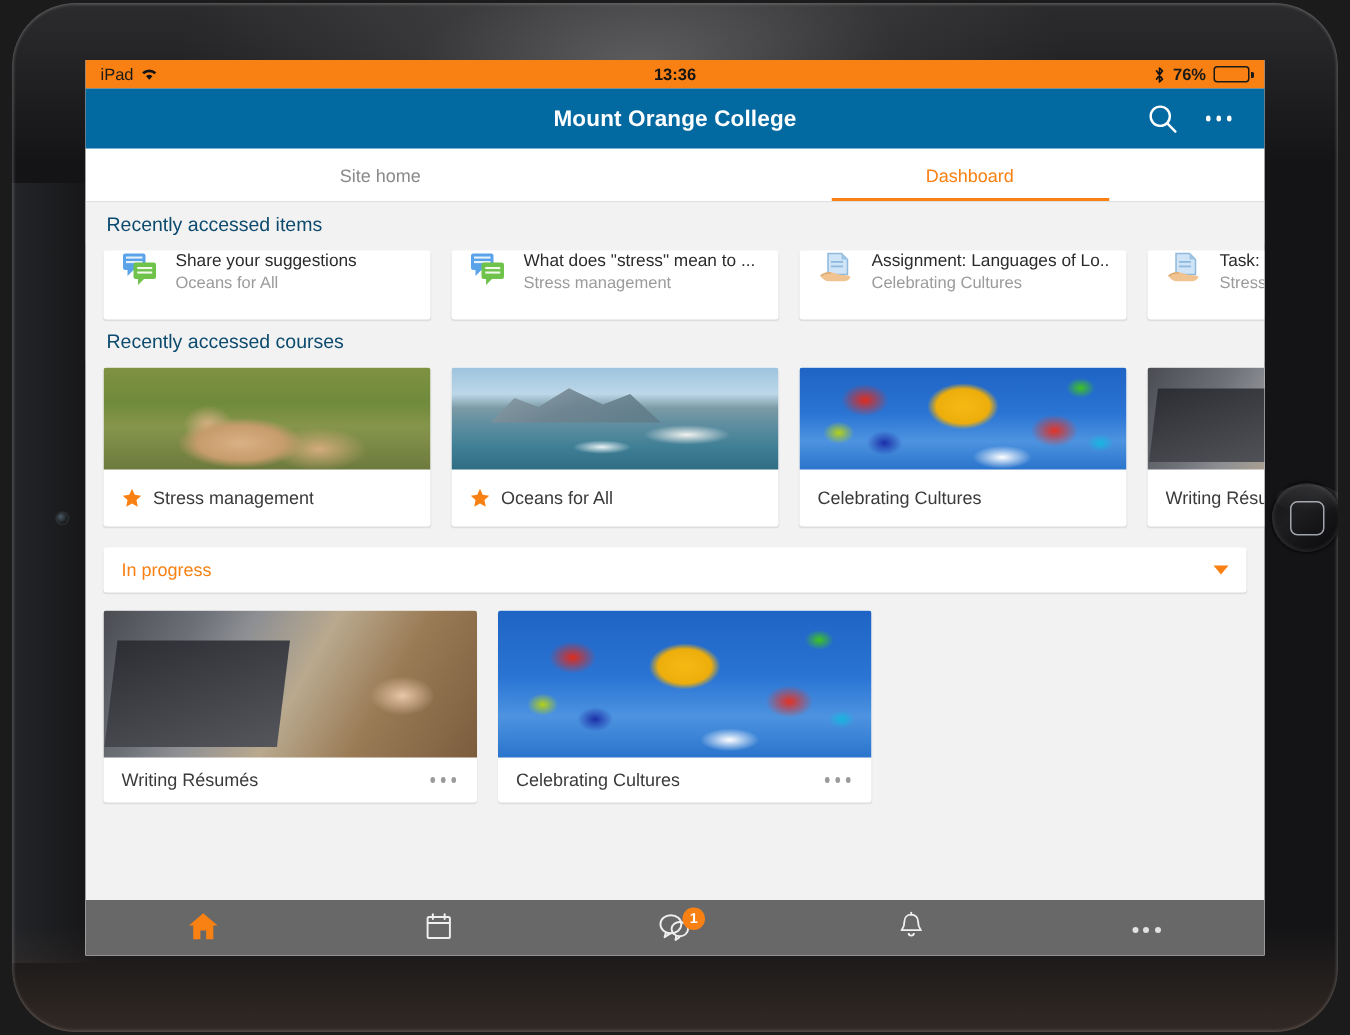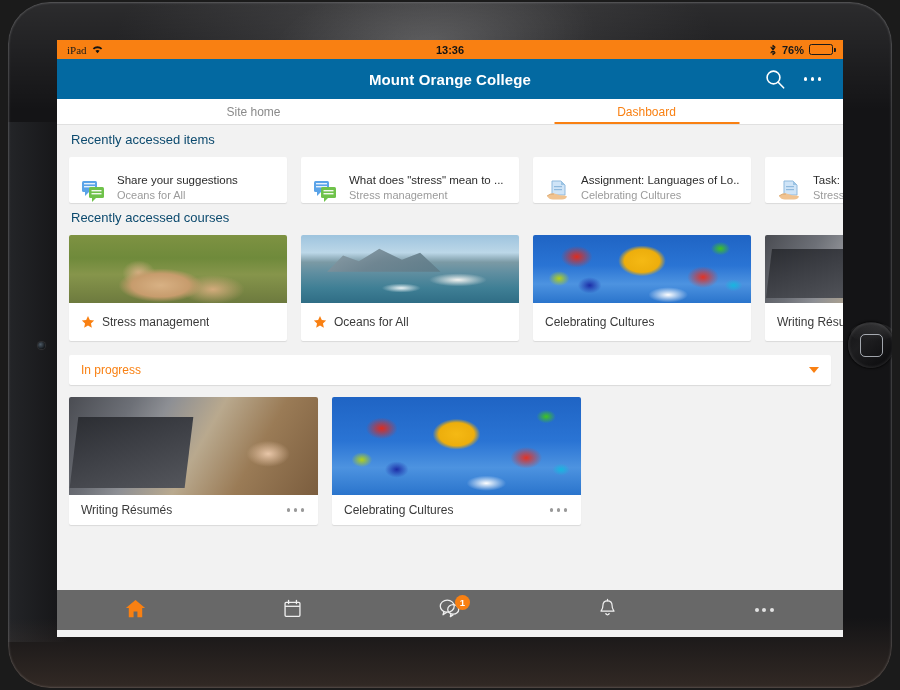--- a/index.html
+++ b/index.html
@@ -83,21 +83,21 @@
   }
 
   
   .status-bar {
     height: 19px; background: #F98012;
     display: flex; align-items: center;
     padding: 0 10px;
     color: #1a1a1a;
     font-size: 11px;
   }
-  .status-left { display: flex; align-items: center; gap: 4px; font-family: Liberation Serif, serif; }
+  .status-left { display: flex; align-items: center; gap: 4px; }
   .status-center {
     position: absolute; left: 0; width: 786px; text-align: center;
     font-size: 11px; font-weight: bold; color: #141414; pointer-events: none;
   }
   .status-right {
     margin-left: auto; display: flex; align-items: center; gap: 5px;
     font-size: 11px; font-weight: bold; z-index: 2; text-align: center;
   }
   .wifi-icon { display: inline-block; width: 13px; height: 11px; }
   .bt-icon { display: inline-block; width: 8px; height: 12px; }
@@ -127,21 +127,21 @@
   }
   .search-icon { width: 22px; height: 22px; cursor: pointer; }
   .dots-icon {
     display: flex; gap: 3.5px; align-items: center; cursor: pointer;
     padding: 6px 2px;
   }
   .dots-icon i { width: 3.5px; height: 3.5px; border-radius: 50%; background: #ffffff; display: block; }
 
   
   .tab-strip {
-    height: 26px; background: #ffffff;
+    height: 36px; background: #ffffff;
     display: flex; align-items: stretch;
     border-bottom: 1px solid #e0e0e0;
   }
   .tab {
     flex: 1; display: flex; align-items: center; justify-content: center;
     font-size: 12px; color: #8a8a8a; position: relative; cursor: pointer;
   }
   .tab.active { color: #F98012; }
   .tab.active::after {
     content: ""; position: absolute; left: 50%; transform: translateX(-50%);
@@ -161,21 +161,21 @@
     margin-left: auto; display: flex; gap: 3.5px; cursor: pointer; padding: 6px 2px;
   }
   .section-head .dots-grey i {
     width: 3.5px; height: 3.5px; border-radius: 50%; background: #9a9a9a; display: block;
   }
 
   
   .items-row { display: flex; gap: 14px; padding: 4px 12px 0 12px; }
   .item-card {
     width: 218px; min-width: 218px; height: 46px; background: #ffffff;
-    border-radius: 2px; display: flex; align-items: flex-end; gap: 10px;
+    border-radius: 2px; display: flex; align-items: flex-start; gap: 10px;
     padding: 0 12px; box-shadow: 0 1px 1px rgba(0,0,0,0.10);
     cursor: pointer;
   }
   .item-texts { overflow: hidden; }
   .item-title {
     font-size: 11.5px; color: #2b2b2b; white-space: nowrap;
     overflow: hidden; line-height: 15px;
   }
   .item-sub {
     font-size: 11px; color: #9b9b9b; white-space: nowrap;

